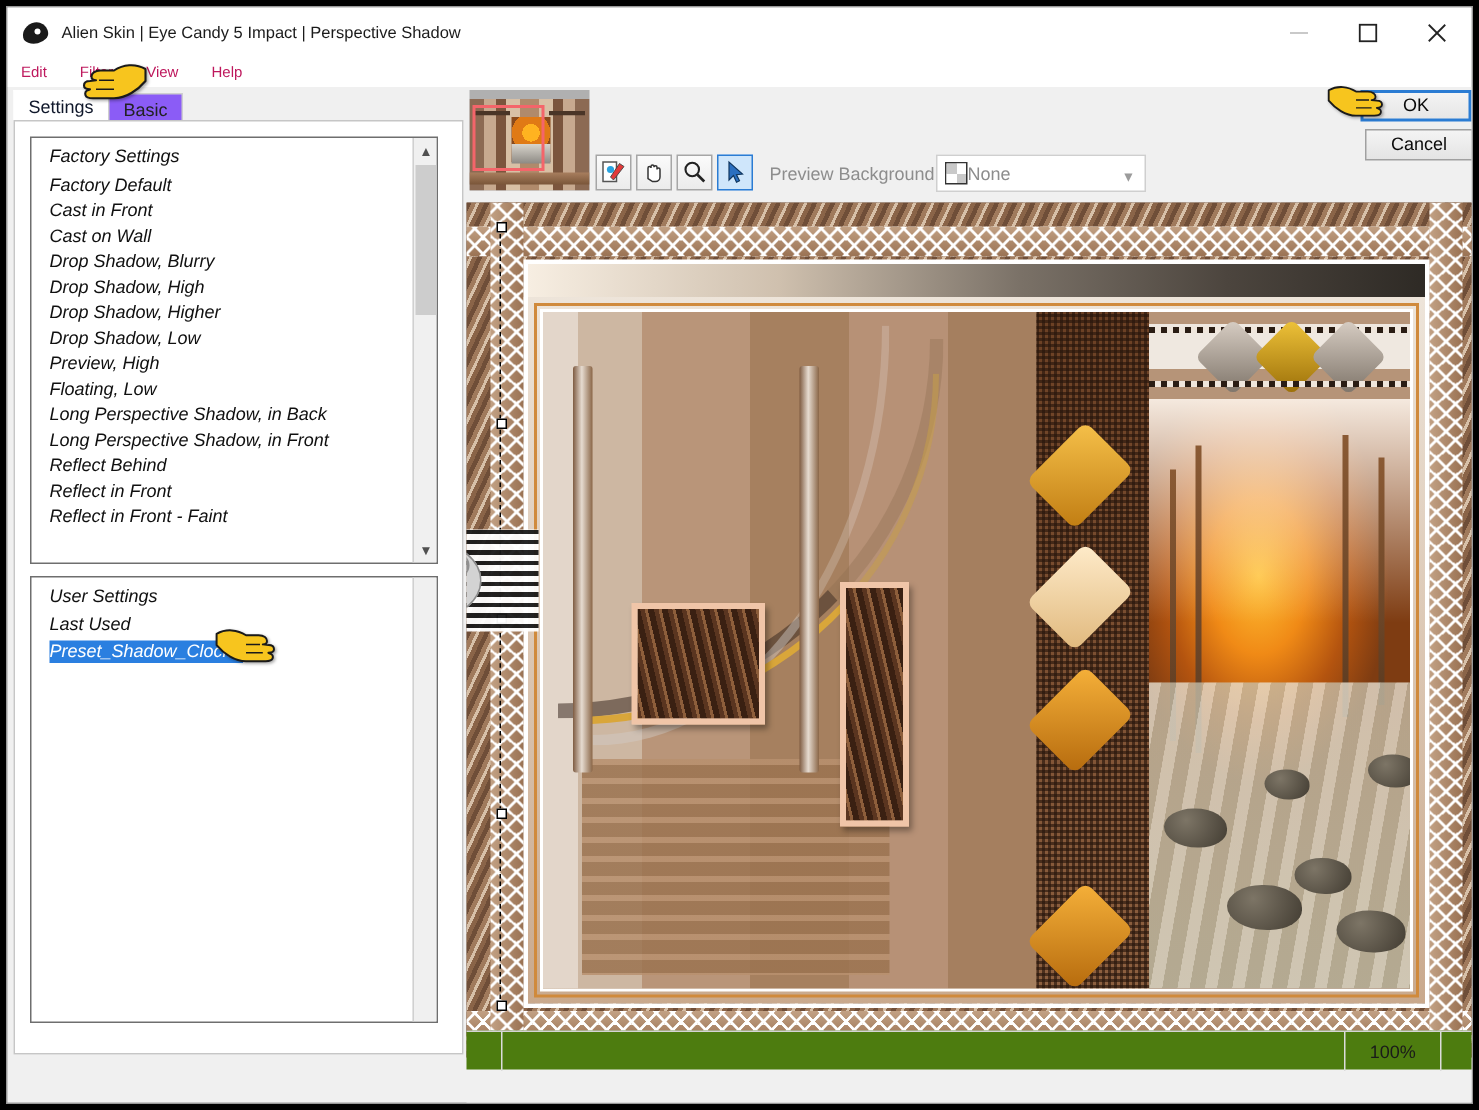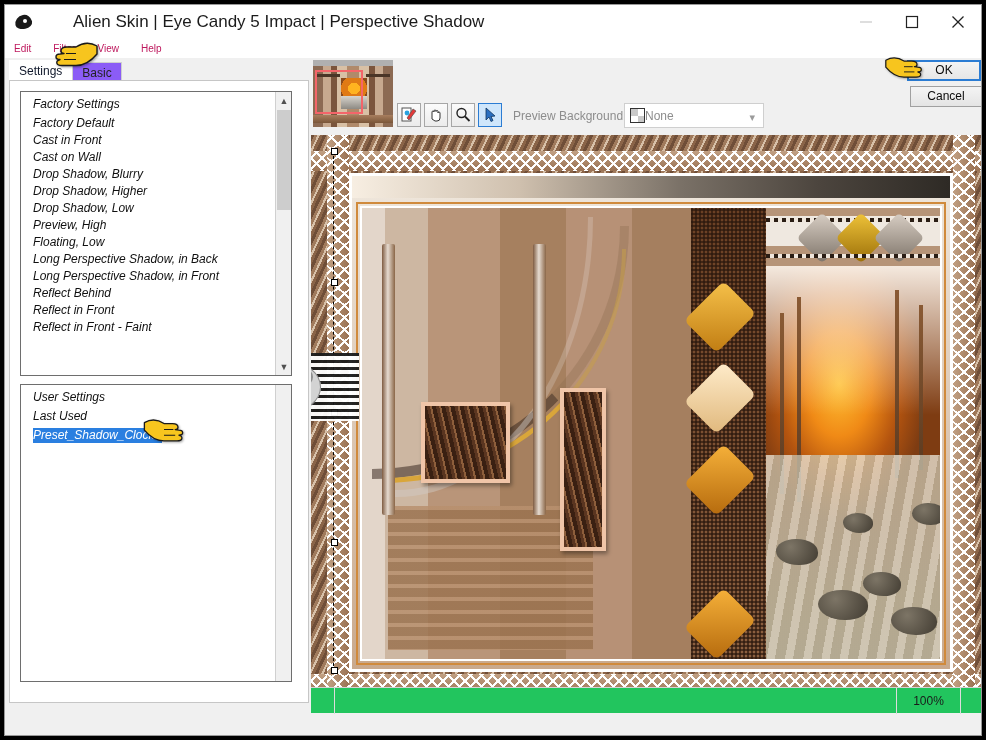--- a/index.html
+++ b/index.html
@@ -43,23 +43,22 @@
     background: #1a1a1a;
     border-radius: 55% 45% 48% 52% / 60% 58% 42% 40%;
     transform: rotate(-12deg);
   }
   .title-icon .dot {
     position: absolute; left: 10px; top: 8px;
     width: 4px; height: 4px; border-radius: 50%;
     background: #fff;
   }
   .title-text {
-    font-size: 17px; color: #1b1b1b;
+    font-size: 11px; color: #1b1b1b;
     white-space: nowrap;
-    margin-left: 32px;
   }
   .win-buttons {
     position: absolute; right: 0; top: 0;
     height: 33px; display: flex;
   }
   .win-btn {
     width: 46px; height: 33px;
     display: flex; align-items: center; justify-content: center;
     background: transparent;
   }
@@ -494,21 +493,21 @@
     overflow: hidden;
   }
   .wm-globe .c {
     position: absolute; background: #8f8f8f; border-radius: 50%;
   }
 
   
   .statusbar {
     position: absolute; left: 0; bottom: 24px;
     width: 672px; height: 26px;
-    background: #22c55e;
+    background: #4d7c0f;
     border-top: 1px solid #d4d4d4;
     display: flex; align-items: center;
   }
   .status-cell {
     height: 26px;
     border-right: 1px solid #dcdcdc;
   }
   .status-cell.c1 { width: 24px; }
   .status-cell.c2 { flex: 1; }
   .status-zoom {
@@ -573,20 +572,21 @@
 
       <div class="panel-body">
 
         <div class="listbox" id="factory-list">
           <div class="list-inner">
             <div class="list-row header">Factory Settings</div>
             <div class="list-row">Factory Default</div>
             <div class="list-row">Cast in Front</div>
             <div class="list-row">Cast on Wall</div>
             <div class="list-row">Drop Shadow, Blurry</div>
+            <div class="list-row">Drop Shadow, High</div>
             <div class="list-row">Drop Shadow, Higher</div>
             <div class="list-row">Drop Shadow, Low</div>
             <div class="list-row">Preview, High</div>
             <div class="list-row">Floating, Low</div>
             <div class="list-row">Long Perspective Shadow, in Back</div>
             <div class="list-row">Long Perspective Shadow, in Front</div>
             <div class="list-row">Reflect Behind</div>
             <div class="list-row">Reflect in Front</div>
             <div class="list-row">Reflect in Front - Faint</div>
           </div>

